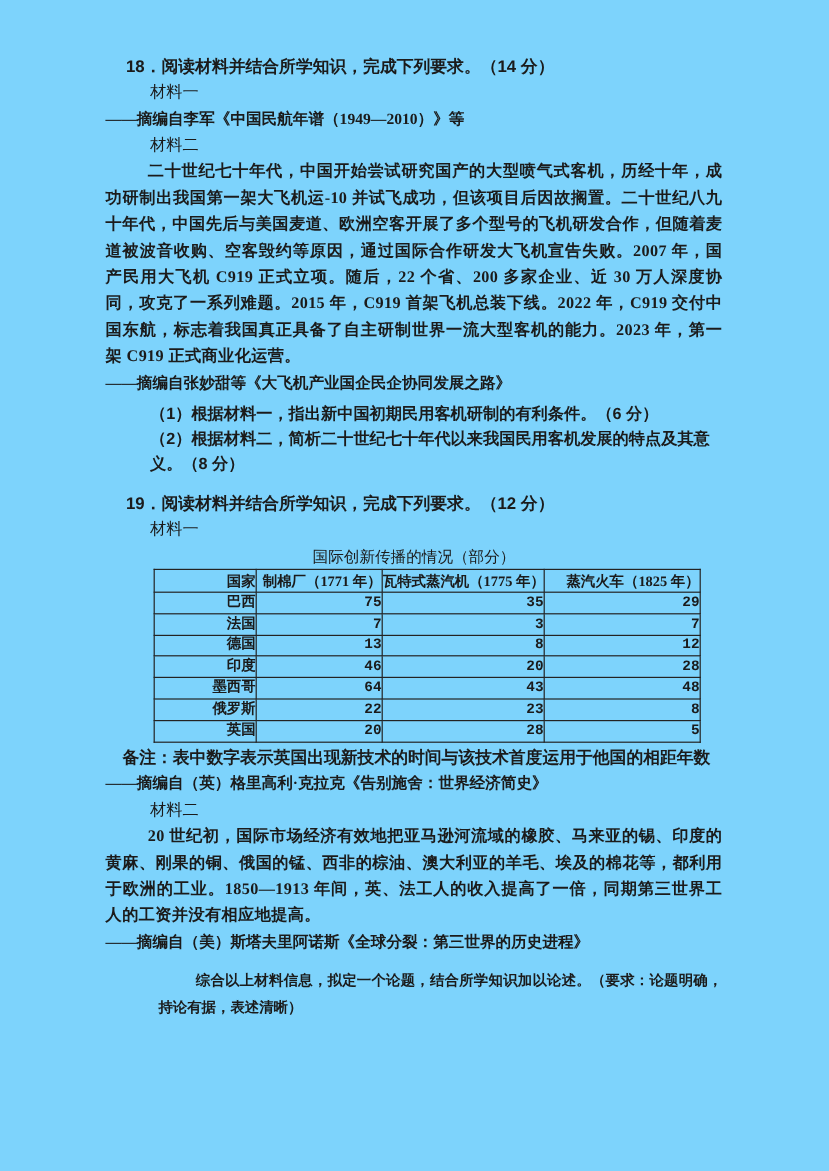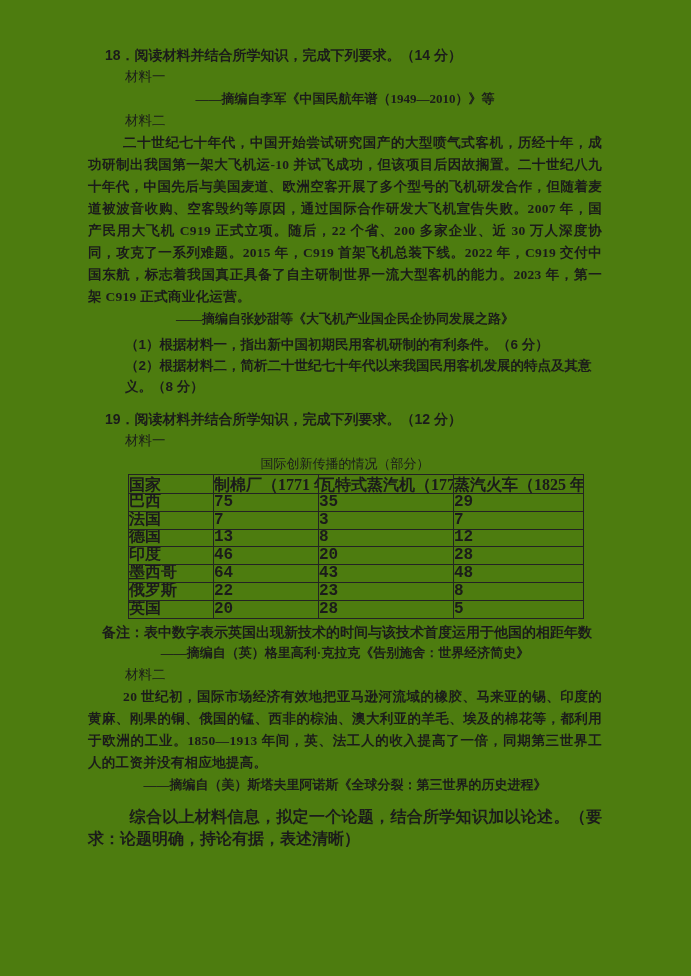--- a/index.html
+++ b/index.html
@@ -1,19 +1,19 @@
 <!DOCTYPE html>
 <html><head>
 <meta charset="utf-8">
 <style>
   html,body{margin:0;padding:0;background:#e8e8e8;}
   .page{
     position:relative;
     width:691px;height:976px;
-    background:#4d7c0f;
+    background:#7dd3fc;
     margin:0 auto;
     overflow:hidden;
     color:#1b1b1b;
     font-family:"Liberation Serif","DejaVu Serif",serif;
   }
   .content{
     position:absolute;
     left:88px; top:44px;
     width:514px;
   }
@@ -35,21 +35,21 @@
     font-size:13.5px;
     line-height:22px;
     text-align:justify;
     text-indent:2.6em;
     font-weight:600;
     letter-spacing:0.3px;
   }
   .source-line{
     font-size:13px;
     line-height:22px;
-    text-align:center;
+    text-align:left;
     font-weight:600;
   }
   .sub-q{
     font-family:"Liberation Sans","DejaVu Sans",sans-serif;
     font-weight:bold;
     font-size:13.5px;
     line-height:21px;
     margin-left:37px;
   }
   .q19-gap{height:11px;}
@@ -61,22 +61,22 @@
     margin-top:2px;
   }
   table.innov{
     border-collapse:collapse;
     margin-left:40px;
     width:455px;
     table-layout:fixed;
   }
   table.innov th, table.innov td{
     border:1.6px solid #232323;
-    font-size:16px;
-    text-align:left;
+    font-size:12px;
+    text-align:right;
     padding:0;
     height:16.8px;
     line-height:15px;
     overflow:hidden;
     white-space:nowrap;
   }
   table.innov th{
     font-weight:700;
     height:18px;
   }
@@ -86,25 +86,26 @@
   .table-note{
     font-size:14px;
     font-weight:700;
     line-height:18px;
     margin-left:14px;
     margin-top:5px;
   }
   .task-para{
     font-family:"Liberation Sans","DejaVu Sans",sans-serif;
     font-weight:bold;
-    font-size:16px;
+    font-size:12px;
     line-height:22px;
     text-align:justify;
     text-indent:2.6em;
     margin-top:10px;
+    margin-left:44px;
   }
   .sp{height:4px;}
 </style>
 </head>
 <body>
 
 <div class="page">
   <div class="content">
 
     <div>

